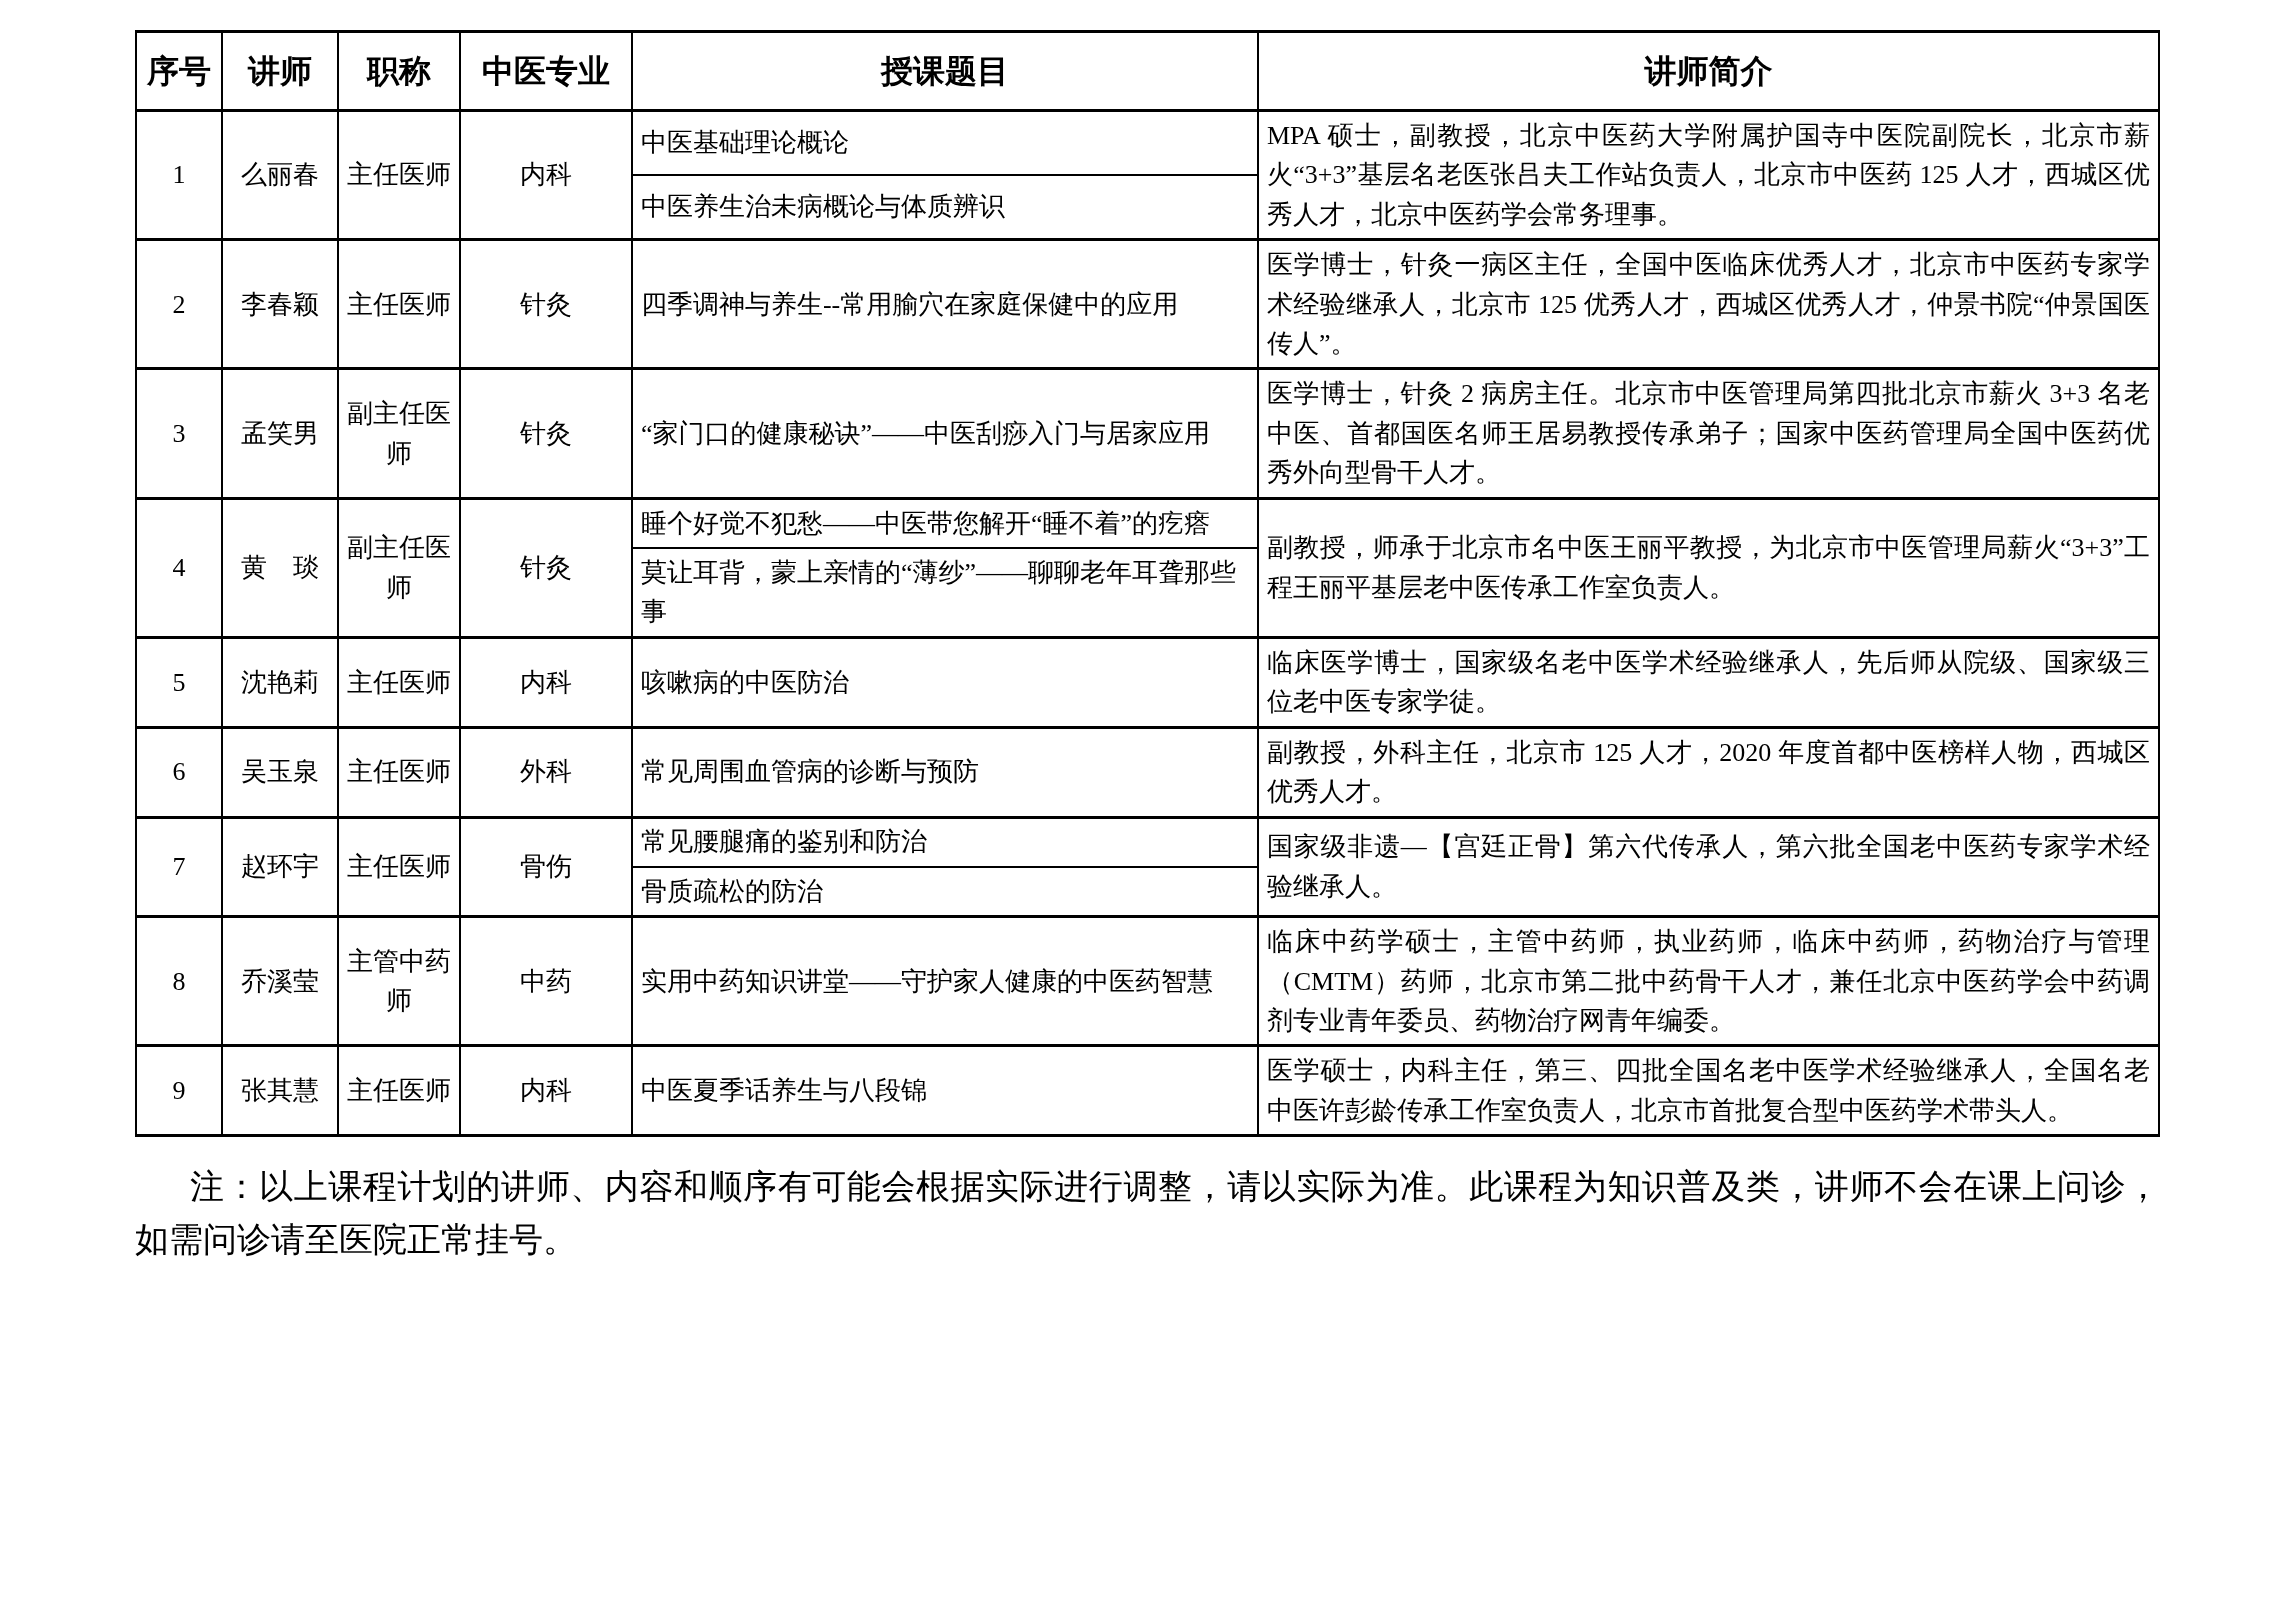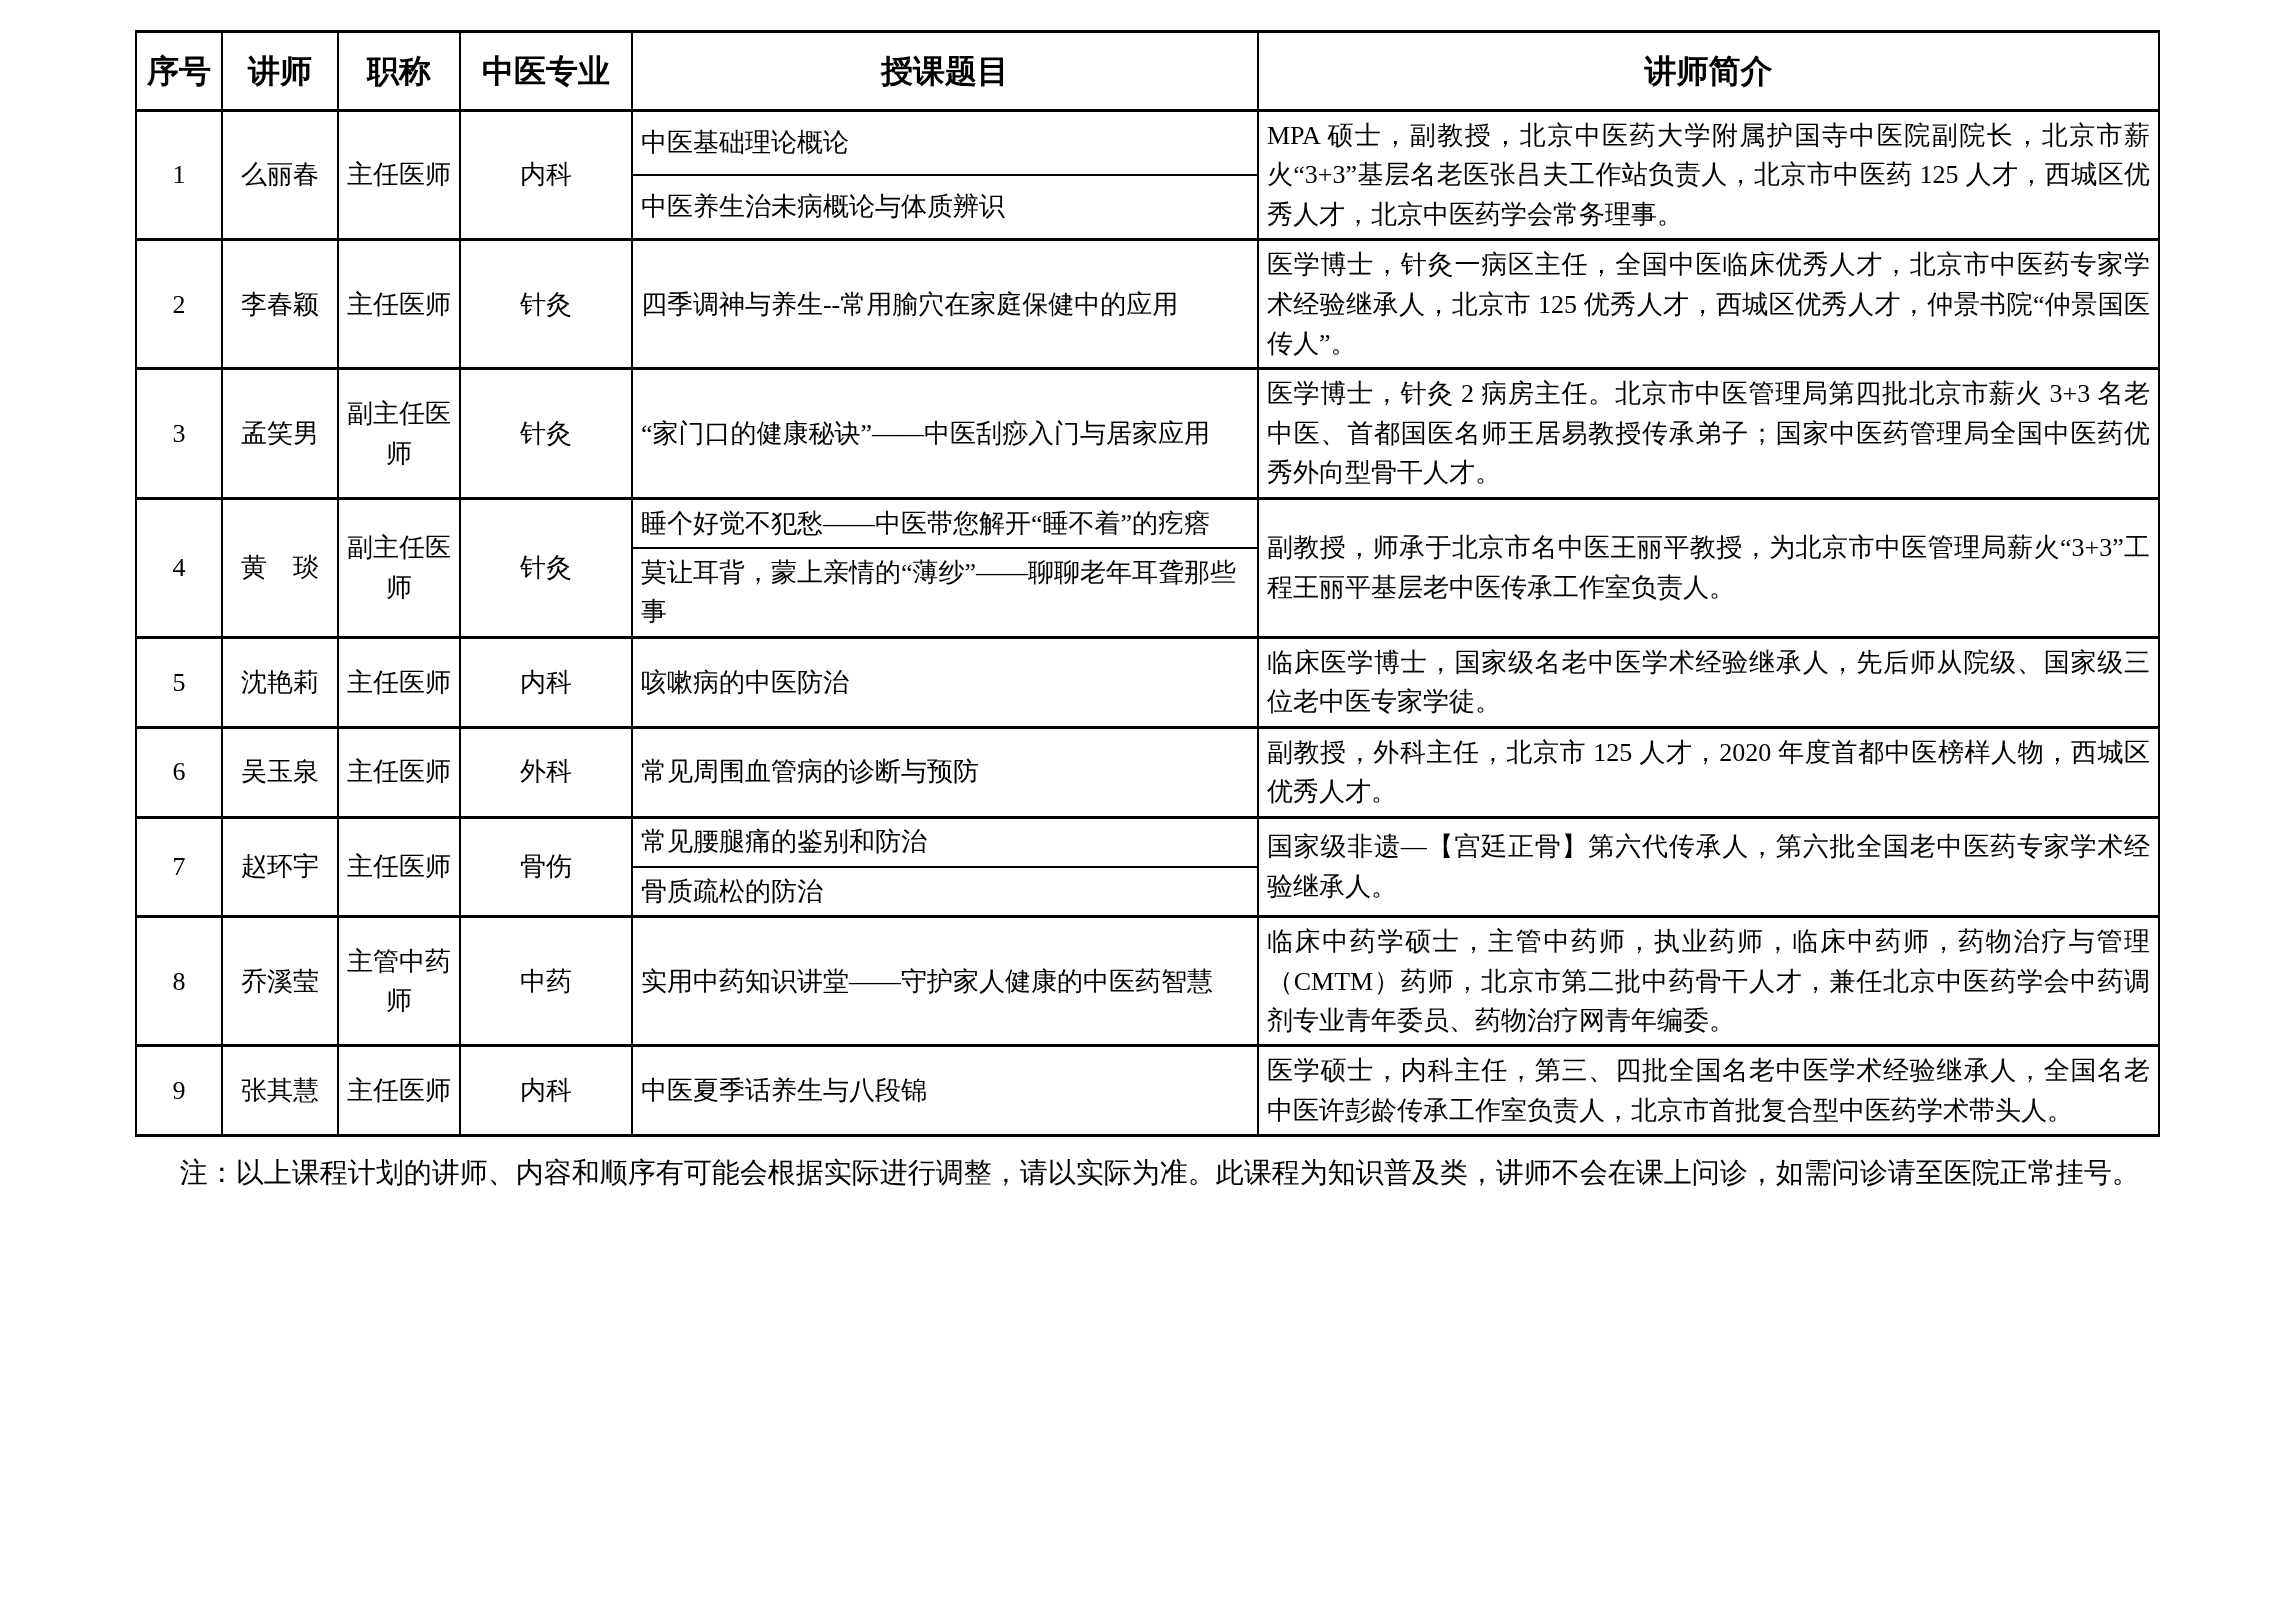--- a/index.html
+++ b/index.html
@@ -75,23 +75,23 @@
     padding-right:6.5px;
   }
   td.bio-cell{
     padding-left:11.8px;
     padding-right:9.2px;
     line-height:1.58;
     text-align:justify;
     text-justify:inter-ideograph;
   }
   .note{
-    margin:3px auto;
+    margin:12px auto;
     width:2025px;
-    font-size:28px;
+    font-size:34px;
     line-height:1.58;
     padding-top:10.5px;
     text-align:justify;
     text-justify:inter-ideograph;
   }
   .note .indent{ display:inline-block; width:1.6em; }
 </style>
 </head>
 <body>
 

